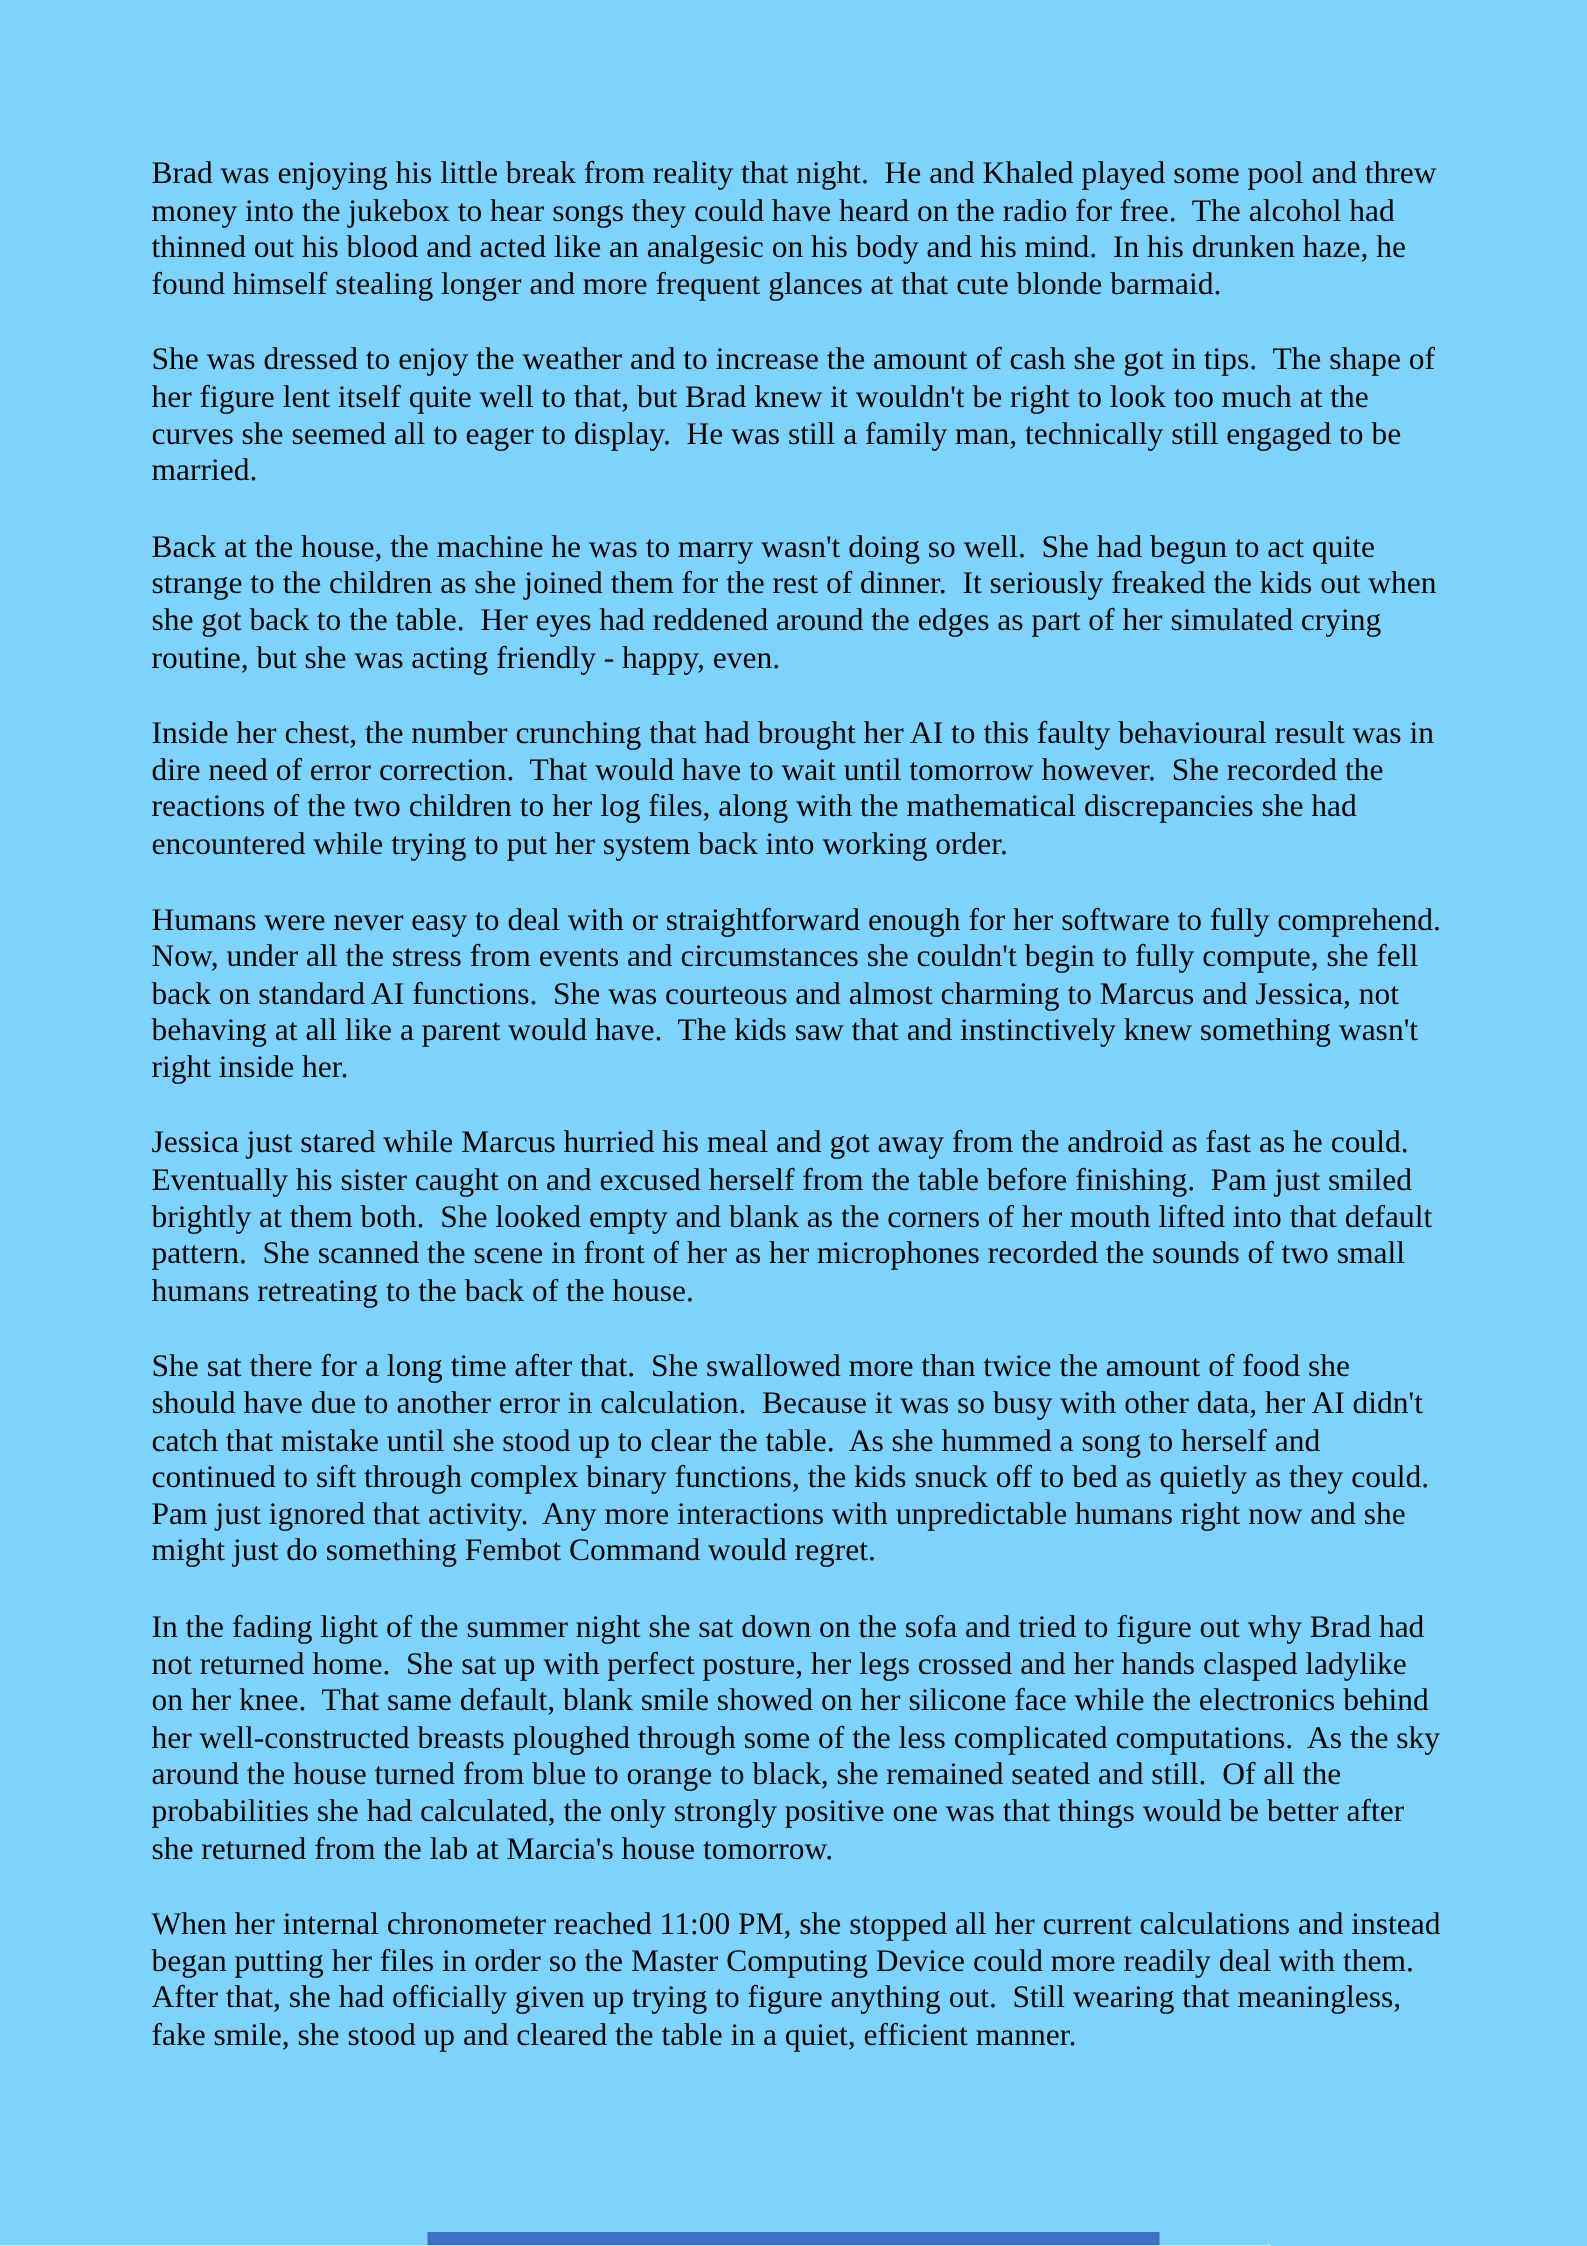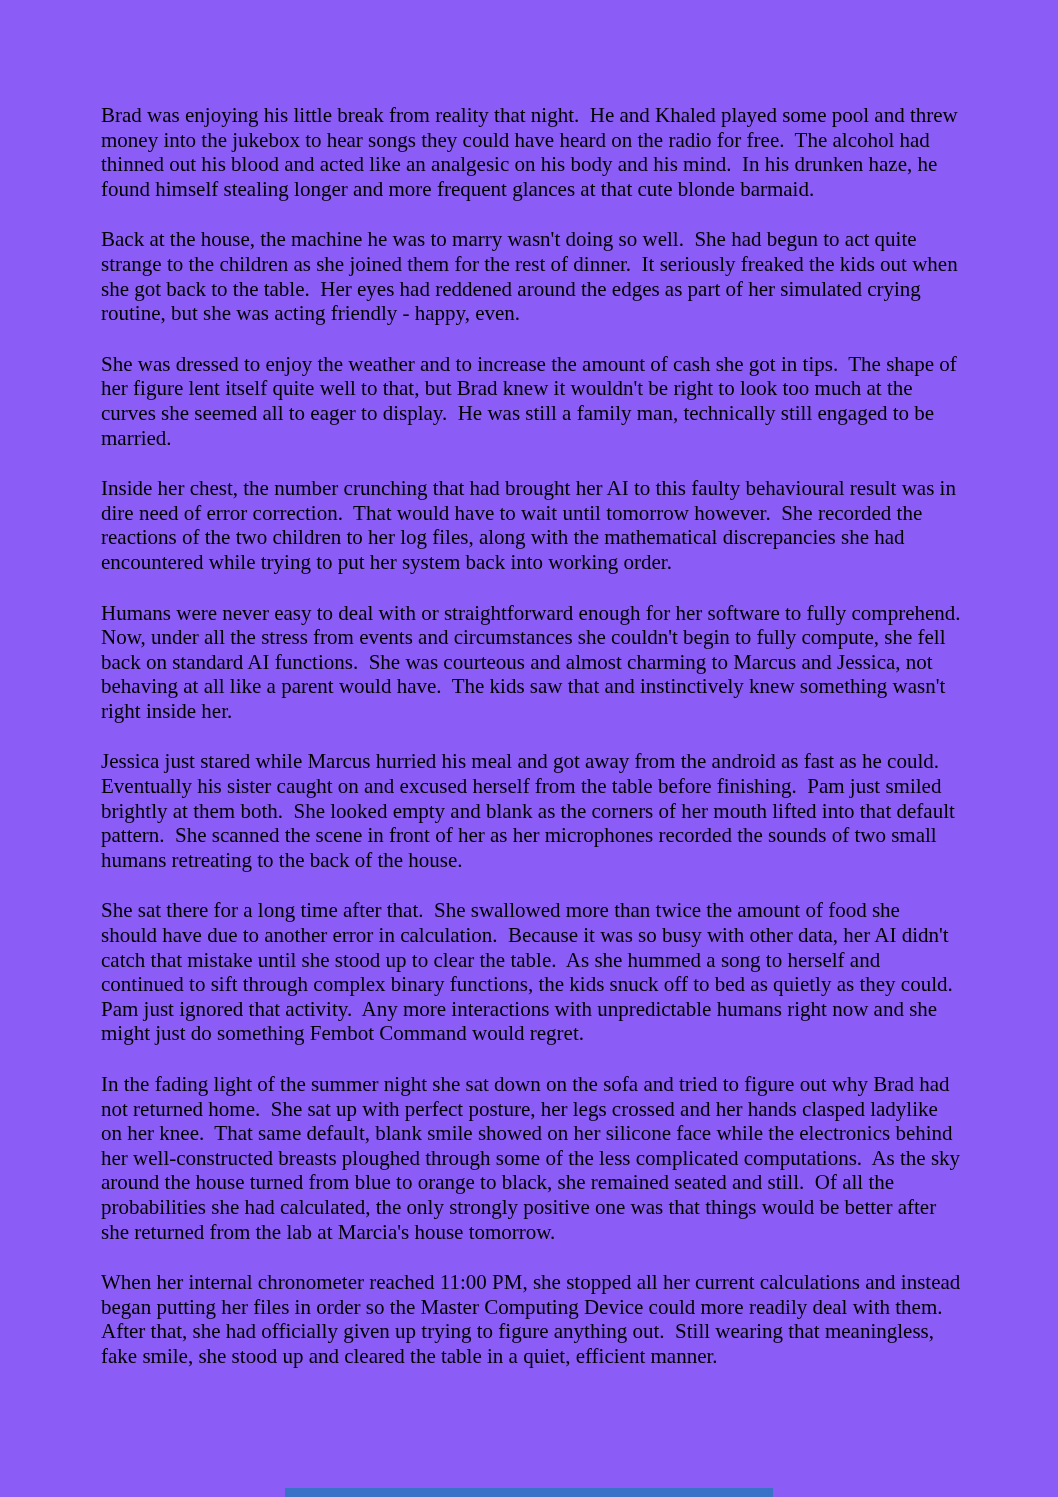--- a/index.html
+++ b/index.html
@@ -4,21 +4,21 @@
 <style>
   html, body {
     margin: 0;
     padding: 0;
     background: #ffffff;
   }
   .page {
     position: relative;
     width: 1058px;
     height: 1497px;
-    background: #8b5cf6;
+    background: #7dd3fc;
     overflow: hidden;
     font-family: "Liberation Serif", "DejaVu Serif", serif;
   }
   .text-block {
     position: absolute;
     left: 101px;
     top: 103px;
     width: 860px;
     color: #000000;
     font-size: 21px;
@@ -36,22 +36,22 @@
     width: 488px;
     height: 9px;
   }
 </style>
 </head>
 <body>
 
 <div class="page">
   <div class="text-block">
     <p>Brad was enjoying his little break from reality that night.  He and Khaled played some pool and threw money into the jukebox to hear songs they could have heard on the radio for free.  The alcohol had thinned out his blood and acted like an analgesic on his body and his mind.  In his drunken haze, he found himself stealing longer and more frequent glances at that cute blonde barmaid.</p>
+    <p>She was dressed to enjoy the weather and to increase the amount of cash she got in tips.  The shape of her figure lent itself quite well to that, but Brad knew it wouldn't be right to look too much at the curves she seemed all to eager to display.  He was still a family man, technically still engaged to be married.</p>
     <p>Back at the house, the machine he was to marry wasn't doing so well.  She had begun to act quite strange to the children as she joined them for the rest of dinner.  It seriously freaked the kids out when she got back to the table.  Her eyes had reddened around the edges as part of her simulated crying routine, but she was acting friendly - happy, even.</p>
-    <p>She was dressed to enjoy the weather and to increase the amount of cash she got in tips.  The shape of her figure lent itself quite well to that, but Brad knew it wouldn't be right to look too much at the curves she seemed all to eager to display.  He was still a family man, technically still engaged to be married.</p>
     <p>Inside her chest, the number crunching that had brought her AI to this faulty behavioural result was in dire need of error correction.  That would have to wait until tomorrow however.  She recorded the reactions of the two children to her log files, along with the mathematical discrepancies she had encountered while trying to put her system back into working order.</p>
     <p>Humans were never easy to deal with or straightforward enough for her software to fully comprehend.  Now, under all the stress from events and circumstances she couldn't begin to fully compute, she fell back on standard AI functions.  She was courteous and almost charming to Marcus and Jessica, not behaving at all like a parent would have.  The kids saw that and instinctively knew something wasn't right inside her.</p>
     <p>Jessica just stared while Marcus hurried his meal and got away from the android as fast as he could.  Eventually his sister caught on and excused herself from the table before finishing.  Pam just smiled brightly at them both.  She looked empty and blank as the corners of her mouth lifted into that default pattern.  She scanned the scene in front of her as her microphones recorded the sounds of two small humans retreating to the back of the house.</p>
     <p>She sat there for a long time after that.  She swallowed more than twice the amount of food she should have due to another error in calculation.  Because it was so busy with other data, her AI didn't catch that mistake until she stood up to clear the table.  As she hummed a song to herself and continued to sift through complex binary functions, the kids snuck off to bed as quietly as they could.  Pam just ignored that activity.  Any more interactions with unpredictable humans right now and she might just do something Fembot Command would regret.</p>
     <p>In the fading light of the summer night she sat down on the sofa and tried to figure out why Brad had not returned home.  She sat up with perfect posture, her legs crossed and her hands clasped ladylike on her knee.  That same default, blank smile showed on her silicone face while the electronics behind her well-constructed breasts ploughed through some of the less complicated computations.  As the sky around the house turned from blue to orange to black, she remained seated and still.  Of all the probabilities she had calculated, the only strongly positive one was that things would be better after she returned from the lab at Marcia's house tomorrow.</p>
     <p>When her internal chronometer reached 11:00 PM, she stopped all her current calculations and instead began putting her files in order so the Master Computing Device could more readily deal with them.  After that, she had officially given up trying to figure anything out.  Still wearing that meaningless, fake smile, she stood up and cleared the table in a quiet, efficient manner.</p>
   </div>
   <div class="bottom-bar" style="background: rgb(58, 114, 200);"></div>
 </div>
 

